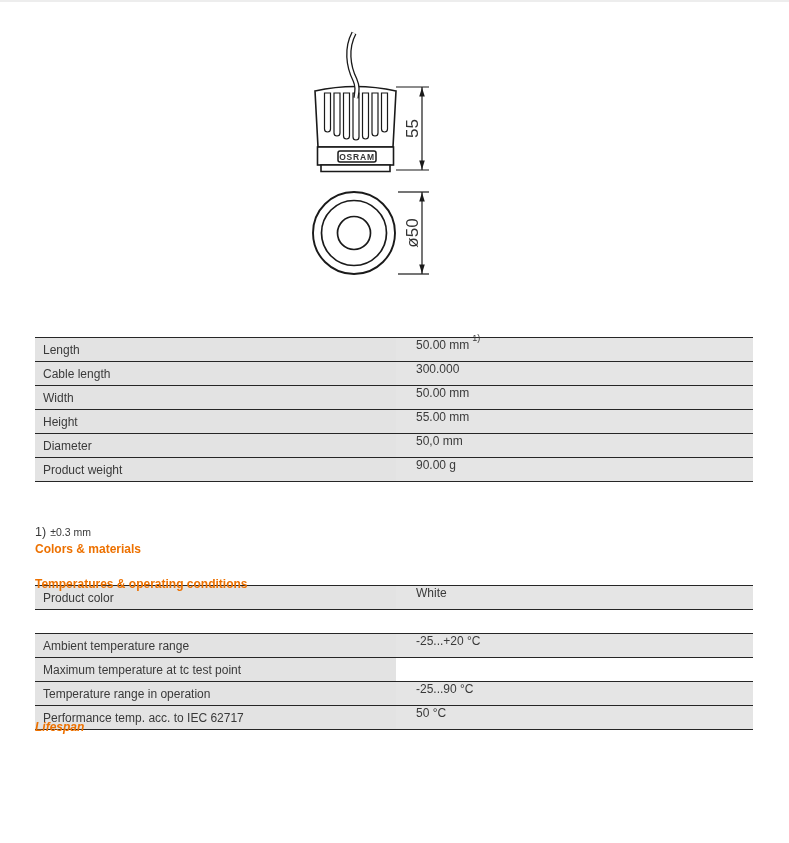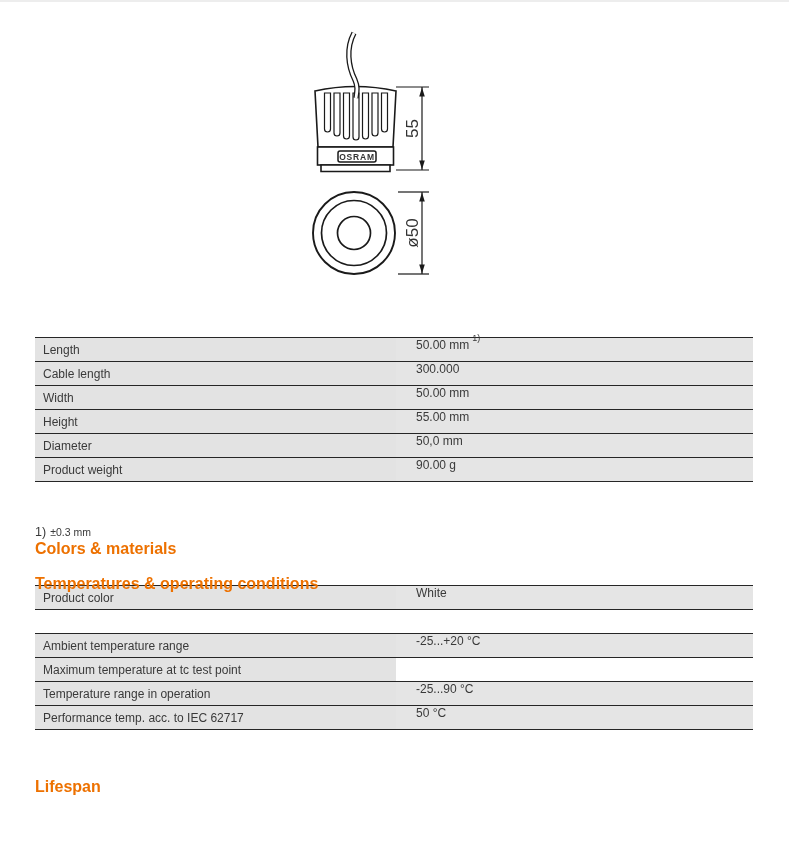--- a/index.html
+++ b/index.html
@@ -21,24 +21,24 @@
   .spec { position:absolute; left:35px; width:718px; border-top:1.6px solid #262626; font-size:12px; }
   .spec-row { display:flex; align-items:stretch; height:24px; border-bottom:1.6px solid #262626; }
   .cell-label { width:361px; background:#e3e3e3; display:flex; align-items:center; padding-left:8px; }
   .cell-value { flex:1; background:#e5e5e5; display:flex; padding-left:20px; }
   .sup-ref { font-size:9px; vertical-align:super; margin-left:3px; line-height:0; }
 
   .footnote { position:absolute; left:35px; top:506px;margin-top:16px; }
   .fn-ref { font-size:12.5px; }
   .fn-text { font-size:10.5px; margin-left:4px; }
 
-  .section-title { position:absolute; left:35px; font-size:16px; font-weight:bold; color:#ed7100; line-height:14px; }
+  .section-title { position:absolute; left:35px; font-size:12px; font-weight:bold; color:#ed7100; line-height:14px; }
   #title-colors   { top:542px; }
   #title-temps    { top:577px; }
-  #title-lifespan { top:780px; }
+  #title-lifespan { top:720px;font-style:italic; }
 
   #table-dimensions { top:337px; }
   #table-colors     { top:565px;margin-top:20px; }
   #table-temps      { top:633px; }
   #table-lifespan   { top:773px; }
 </style>
 </head>
 <body>
 
 <div class="page">

